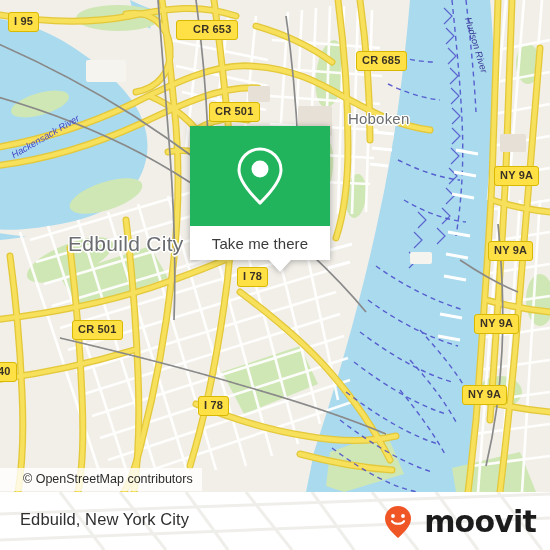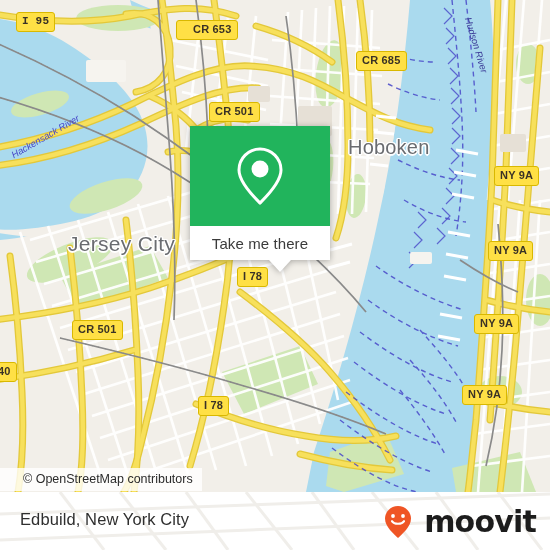--- a/index.html
+++ b/index.html
@@ -49,21 +49,21 @@
     color: #5d5f63;
     white-space: nowrap;
     text-shadow:
        1.5px 0 0 rgba(255,255,255,.9), -1.5px 0 0 rgba(255,255,255,.9),
        0 1.5px 0 rgba(255,255,255,.9), 0 -1.5px 0 rgba(255,255,255,.9),
        1px 1px 0 rgba(255,255,255,.9), -1px -1px 0 rgba(255,255,255,.9),
        1px -1px 0 rgba(255,255,255,.9), -1px 1px 0 rgba(255,255,255,.9);
     font-family: "Liberation Sans", sans-serif;
   }
   .city-label { font-size: 21px; color: #6a6c70; letter-spacing: .3px; }
-  .town-label { font-size: 20px; color: #6a6c70; letter-spacing: .2px; margin-top: 26px; }
+  .town-label { font-size: 15px; color: #6a6c70; letter-spacing: .2px; }
   .water-label {
     position: absolute;
     color: #4949c9;
     font-size: 9.5px;
     font-style: italic;
     white-space: nowrap;
     font-family: "Liberation Sans", sans-serif;
   }
 
   
@@ -420,23 +420,23 @@
           <rect x="410" y="252" width="22" height="12" rx="2" fill="#f6f4ef"></rect>
           <rect x="500" y="134" width="26" height="18" rx="2"></rect>
         </g>
       </g>
     </svg>
 
     <div class="water-label" style="left:12px; top:150px; transform:rotate(-30deg); transform-origin:left center;">Hackensack River</div>
     <div class="water-label" style="left:468px; top:12px; transform:rotate(73deg); transform-origin:left center; color:#3a3a96;">Hudson River</div>
 
     <div class="place-label town-label" style="left:348px; top:110px;">Hoboken</div>
-    <div class="place-label city-label" style="left:68px; top:232px;">Jersey City</div>
-
-    <div class="shield" style="left:16px; top:12px;font-family:Liberation Mono, monospace;">I 95</div>
+    <div class="place-label city-label" style="left:68px; top:232px;">Edbuild City</div>
+
+    <div class="shield" style="left:8px; top:12px;">I 95</div>
     <div class="shield" style="left:176px; top:20px;padding-left:16px;">CR 653</div>
     <div class="shield" style="left:320px; top:51px;margin-left:36px;">CR 685</div>
     <div class="shield" style="left:209px; top:102px;">CR 501</div>
     <div class="shield" style="left:494px; top:166px;">NY 9A</div>
     <div class="shield" style="left:488px; top:241px;">NY 9A</div>
     <div class="shield" style="left:237px; top:267px;">I 78</div>
     <div class="shield" style="left:72px; top:320px;">CR 501</div>
     <div class="shield" style="left:474px; top:314px;">NY 9A</div>
     <div class="shield" style="left:-8px; top:362px;">40</div>
     <div class="shield" style="left:462px; top:385px;">NY 9A</div>

